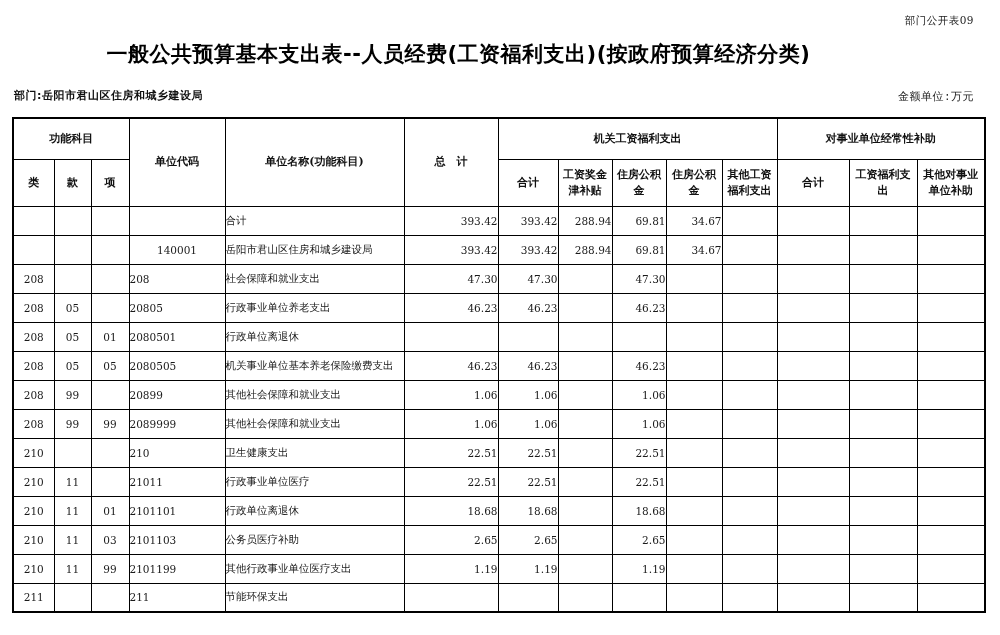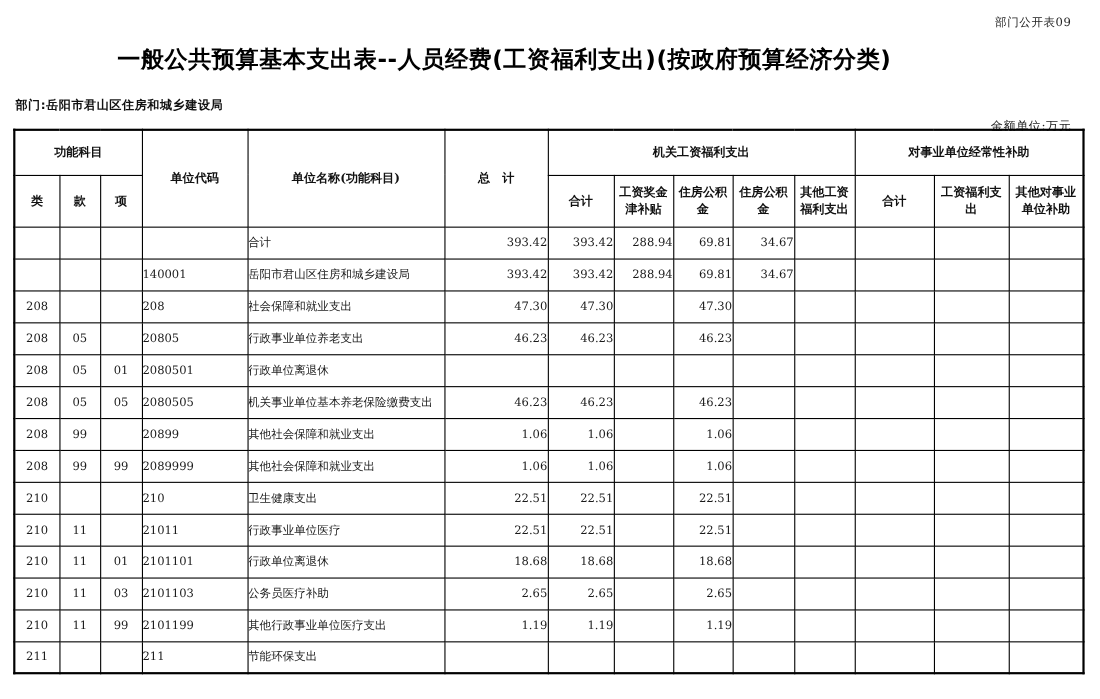--- a/index.html
+++ b/index.html
@@ -18,22 +18,22 @@
     font-family:"DejaVu Sans","Liberation Sans",sans-serif;
     letter-spacing:0.5px;
   }
   .meta-left{
     position:absolute;top:88px;left:14px;
     font-size:11px;font-weight:bold;color:#111;
     font-family:"DejaVu Sans","Liberation Sans",sans-serif;
     letter-spacing:0.5px;
   }
   .meta-right{
-    position:absolute;top:107px;right:26px;
-    font-size:11px;color:#222;letter-spacing:0.5px;
+    position:absolute;top:89px;right:26px;
+    font-size:11px;color:#222;letter-spacing:0.5px;font-family:Liberation Mono, monospace;
   }
   table.budget{
     position:absolute;left:12px;top:117px;width:972px;
     border-collapse:collapse;table-layout:fixed;
     border:2px solid #000;
   }
   table.budget th, table.budget td{
     border:1px solid #000;
     overflow:hidden;
     padding:0;
@@ -44,21 +44,21 @@
     font-size:11px;font-weight:bold;color:#111;
     text-align:center;line-height:1.45;
     padding:1px 2px;
   }
   tr.hrow1{height:41px;margin-left:20px;}
   tr.hrow2{height:47px;}
   tbody tr{height:29px;}
   td{font-size:10.5px;color:#1a1a1a;}
   td.center{text-align:center;}
   td.code-left{text-align:left;padding-left:2px;}
-  td.code-indent{text-align:left;padding-left:14px;}
+  td.code-indent{text-align:center;padding-left:14px;}
   td.code-center{text-align:left;}
   td.name{text-align:left;padding-left:4px;}
   td.name.indent{}
   td.num{text-align:right;padding-right:8px;}
 </style>
 </head>
 <body>
 
 <div class="corner">部门公开表09</div>
 <h1 class="title">一般公共预算基本支出表--人员经费(工资福利支出)(按政府预算经济分类)</h1>

